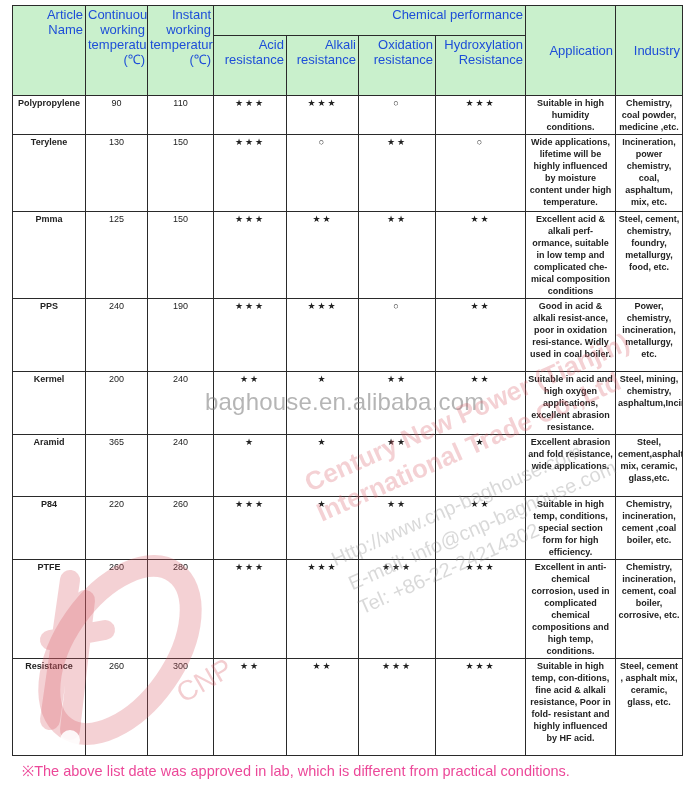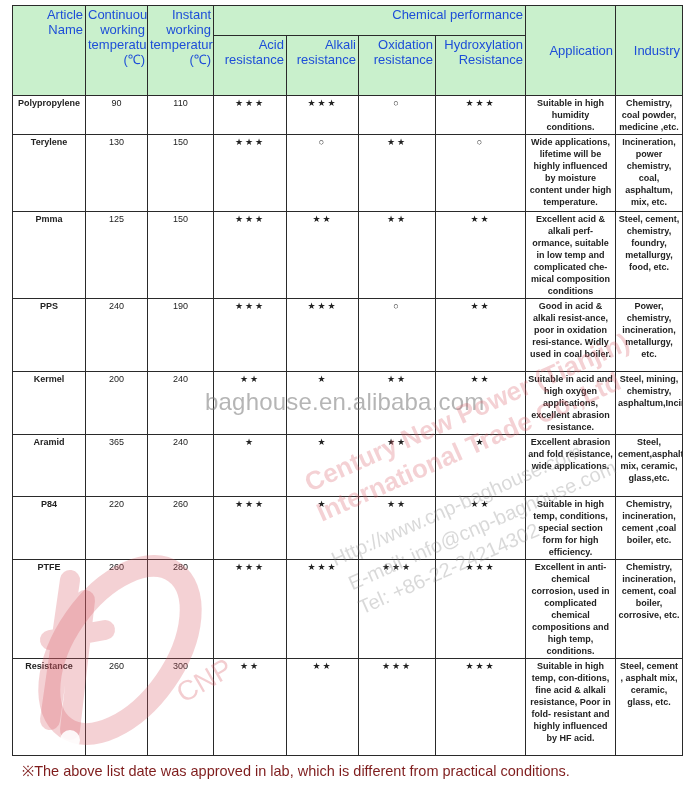--- a/index.html
+++ b/index.html
@@ -28,21 +28,21 @@
   }
   table.spec th {
     background: #c9f0cc; font-weight: normal; font-size: 13px; line-height: 15px; color: #1d4ed8; text-align: right;
   }
   table.spec th.mid { vertical-align: middle; }
   table.spec td { font-size: 9px; line-height: 12px; color: #222; }
   td.name { font-weight: bold; font-size: 8.5px; padding-top: 3px; }
   td.num { font-size: 9.5px; padding-top: 3px; }
   td.rate { font-size: 10px; padding-top: 3px; letter-spacing: 2px; }
   td.txt { font-weight: bold; font-size: 8.5px; line-height: 12px; padding: 0 1px; }
-  .footer { position: absolute; left: 22px; font-size: 14.5px; color: #7f1d1d; z-index: 1; }
+  .footer { position: absolute; left: 22px; font-size: 14.5px; color: #ec4899; z-index: 1; }
   .footer.f1 { top: 760px; }
   .footer.f2 { top: 817px; }
 </style>
 </head>
 <body>
 
 <table class="spec">
   <colgroup>
     <col style="width:73px">
       <col style="width:62px">

